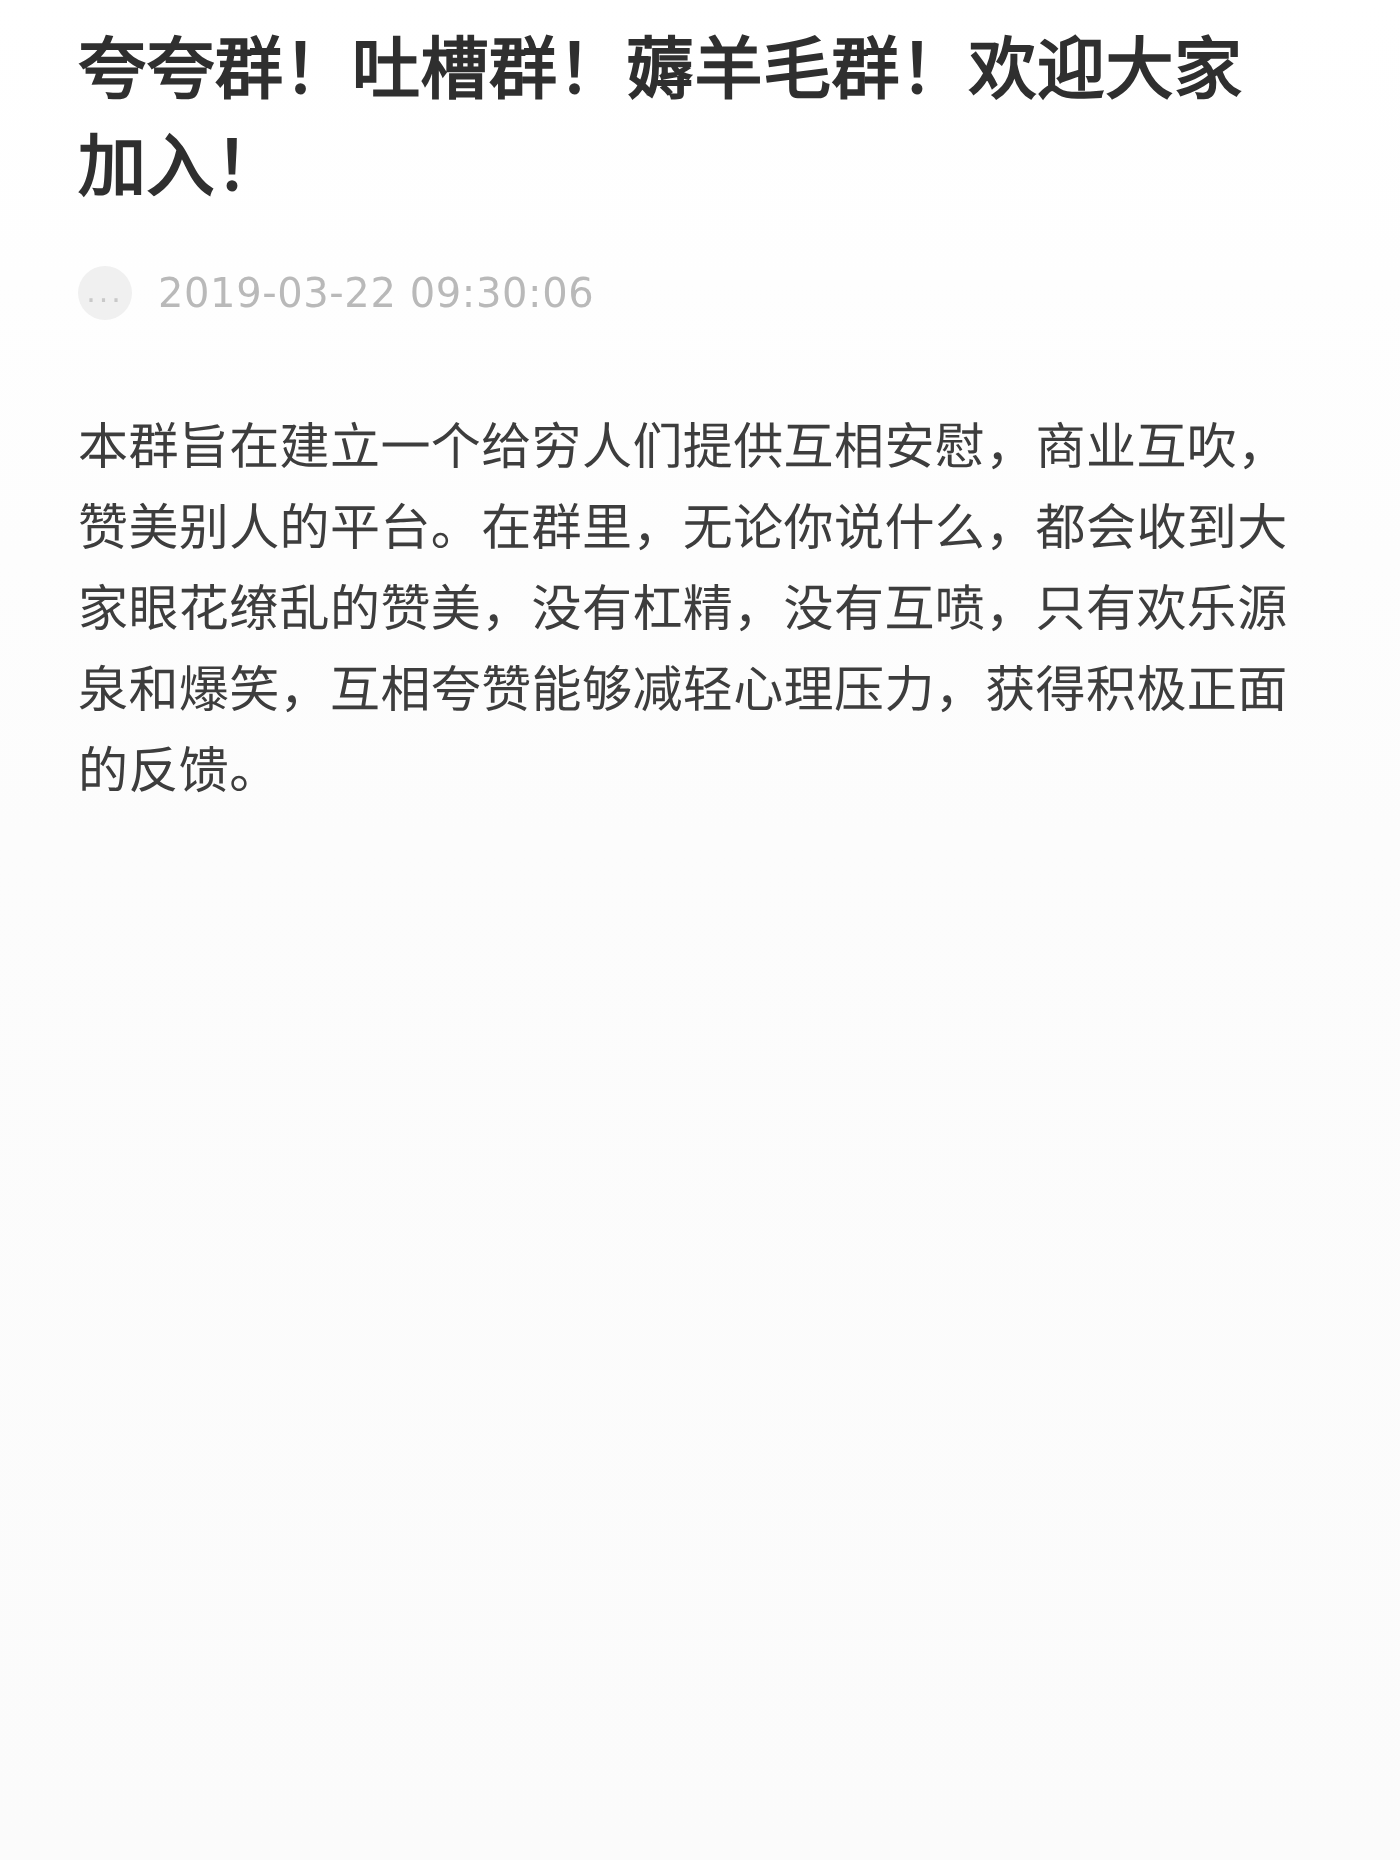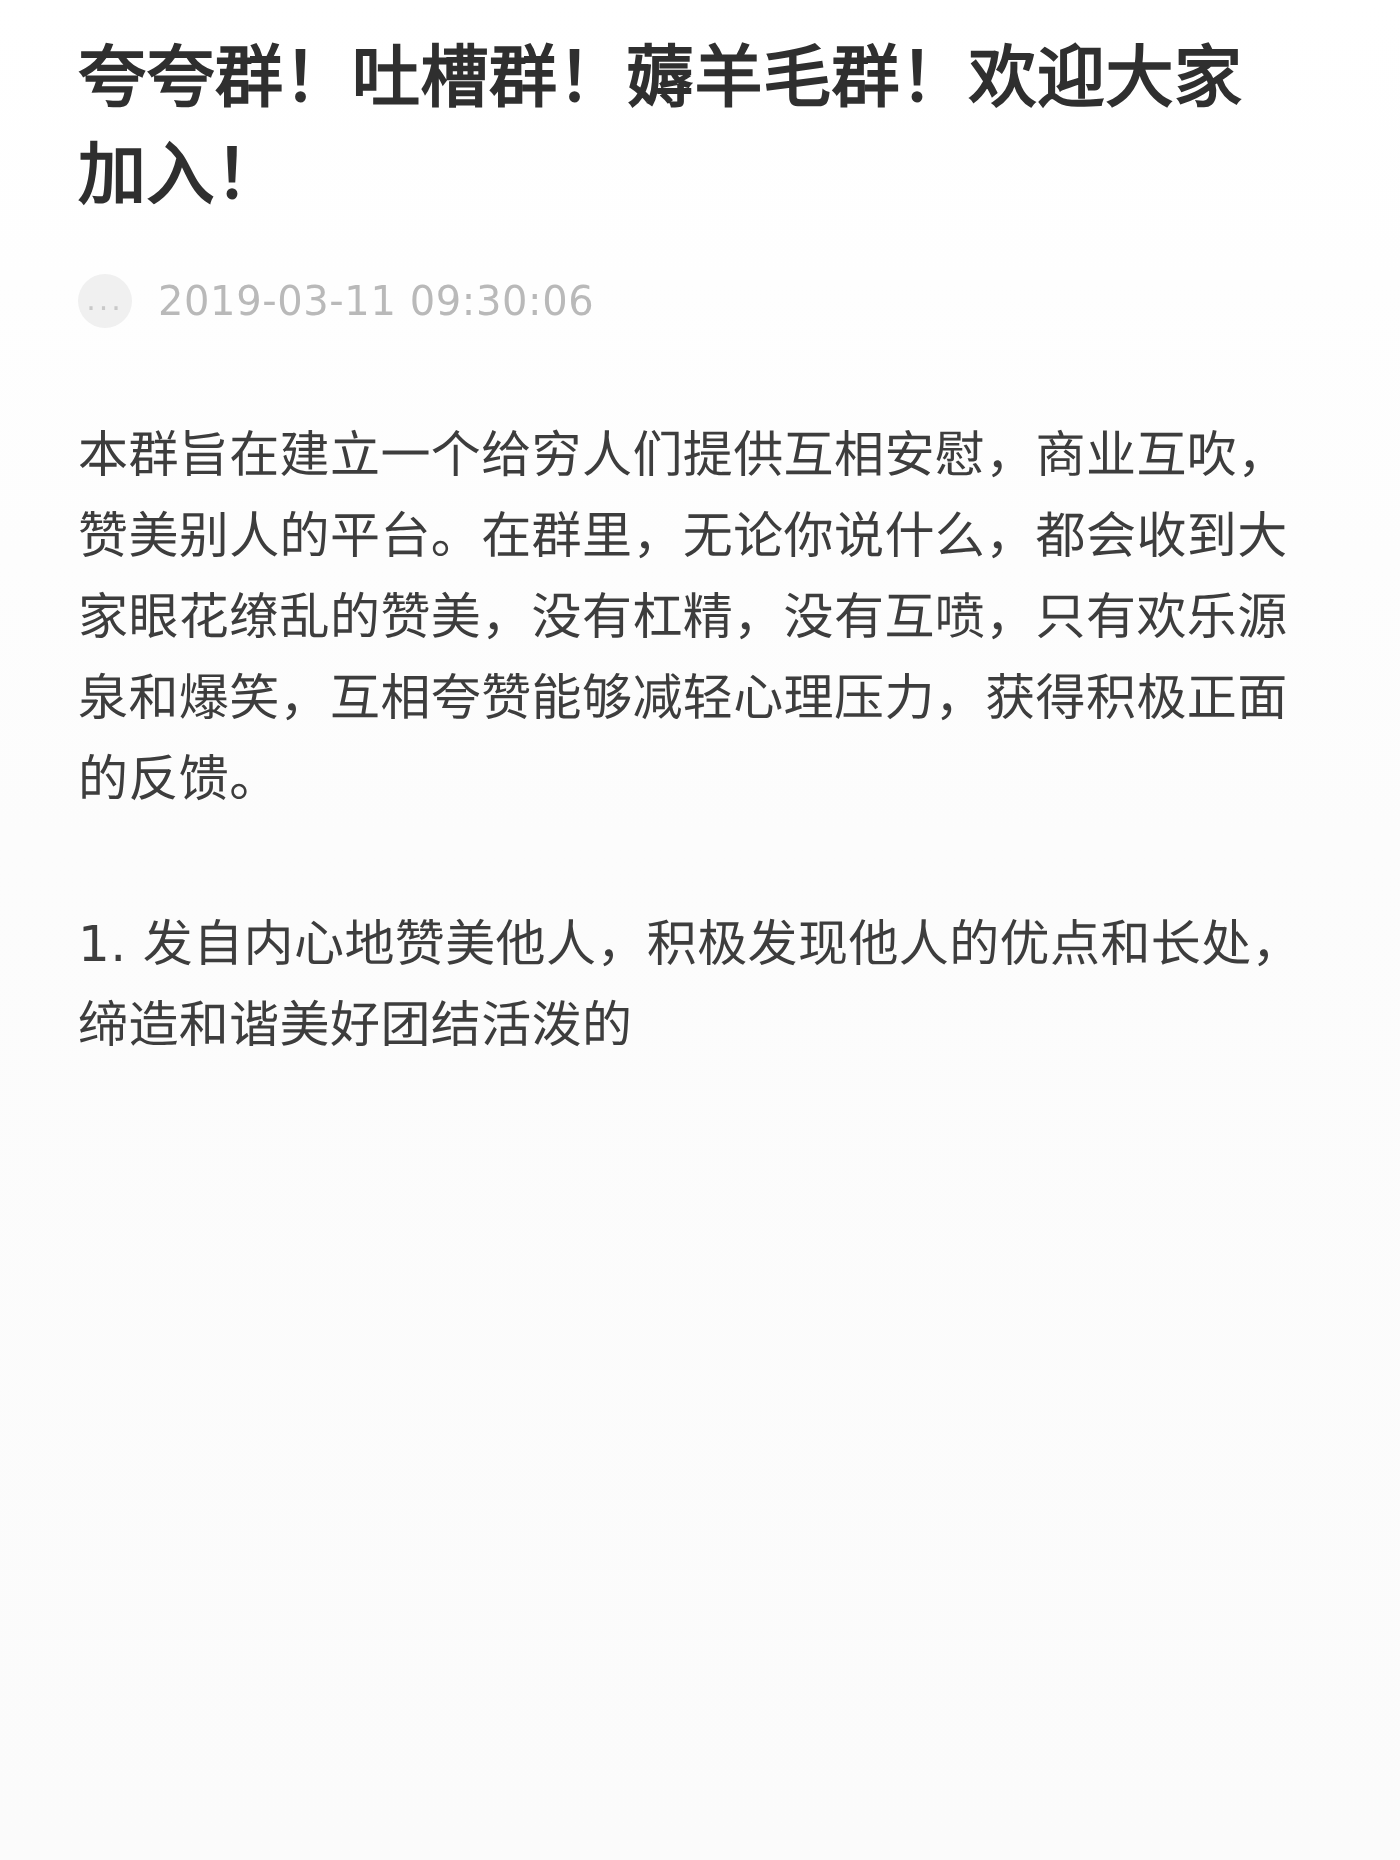--- a/index.html
+++ b/index.html
@@ -15,21 +15,21 @@
     font-family: "DejaVu Sans", "Liberation Sans", sans-serif;
     color: #3b3b3b;
     -webkit-font-smoothing: antialiased;
   }
   .page {
     position: relative;
     width: 1400px;
     height: 1860px;
     background: #fdfdfd;
     box-sizing: border-box;
-    padding: 8px 78px;
+    padding: 0 78px;
   }
   
   .page:before {
     content: "";
     position: absolute;
     inset: 0;
     background: linear-gradient(180deg, #ffffff 0%, #fcfcfc 45%, #fbfbfb 100%);
     pointer-events: none;
     z-index: 0;
   }
@@ -107,22 +107,21 @@
 
 <div class="page">
   <div class="content">
 
     <h1 class="article-title">夸夸群！吐槽群！薅羊毛群！欢迎大家加入！</h1>
 
     <div class="meta-row">
       <div class="meta-avatar">
         <div class="dots">···</div>
       </div>
-      <div class="meta-timestamp">2019-03-11 09:30:06</div>
+      <div class="meta-timestamp">2019-03-22 09:30:06</div>
     </div>
 
 
     <p class="body-block para-main">本群旨在建立一个给穷人们提供互相安慰，商业互吹，赞美别人的平台。在群里，无论你说什么，都会收到大家眼花缭乱的赞美，没有杠精，没有互喷，只有欢乐源泉和爆笑，互相夸赞能够减轻心理压力，获得积极正面的反馈。</p>
 
-    <p class="body-block para-rule">1. 发自内心地赞美他人，积极发现他人的优点和长处，缔造和谐美好团结活泼的</p>
 
   </div>
 </div>
 
 </body></html>

